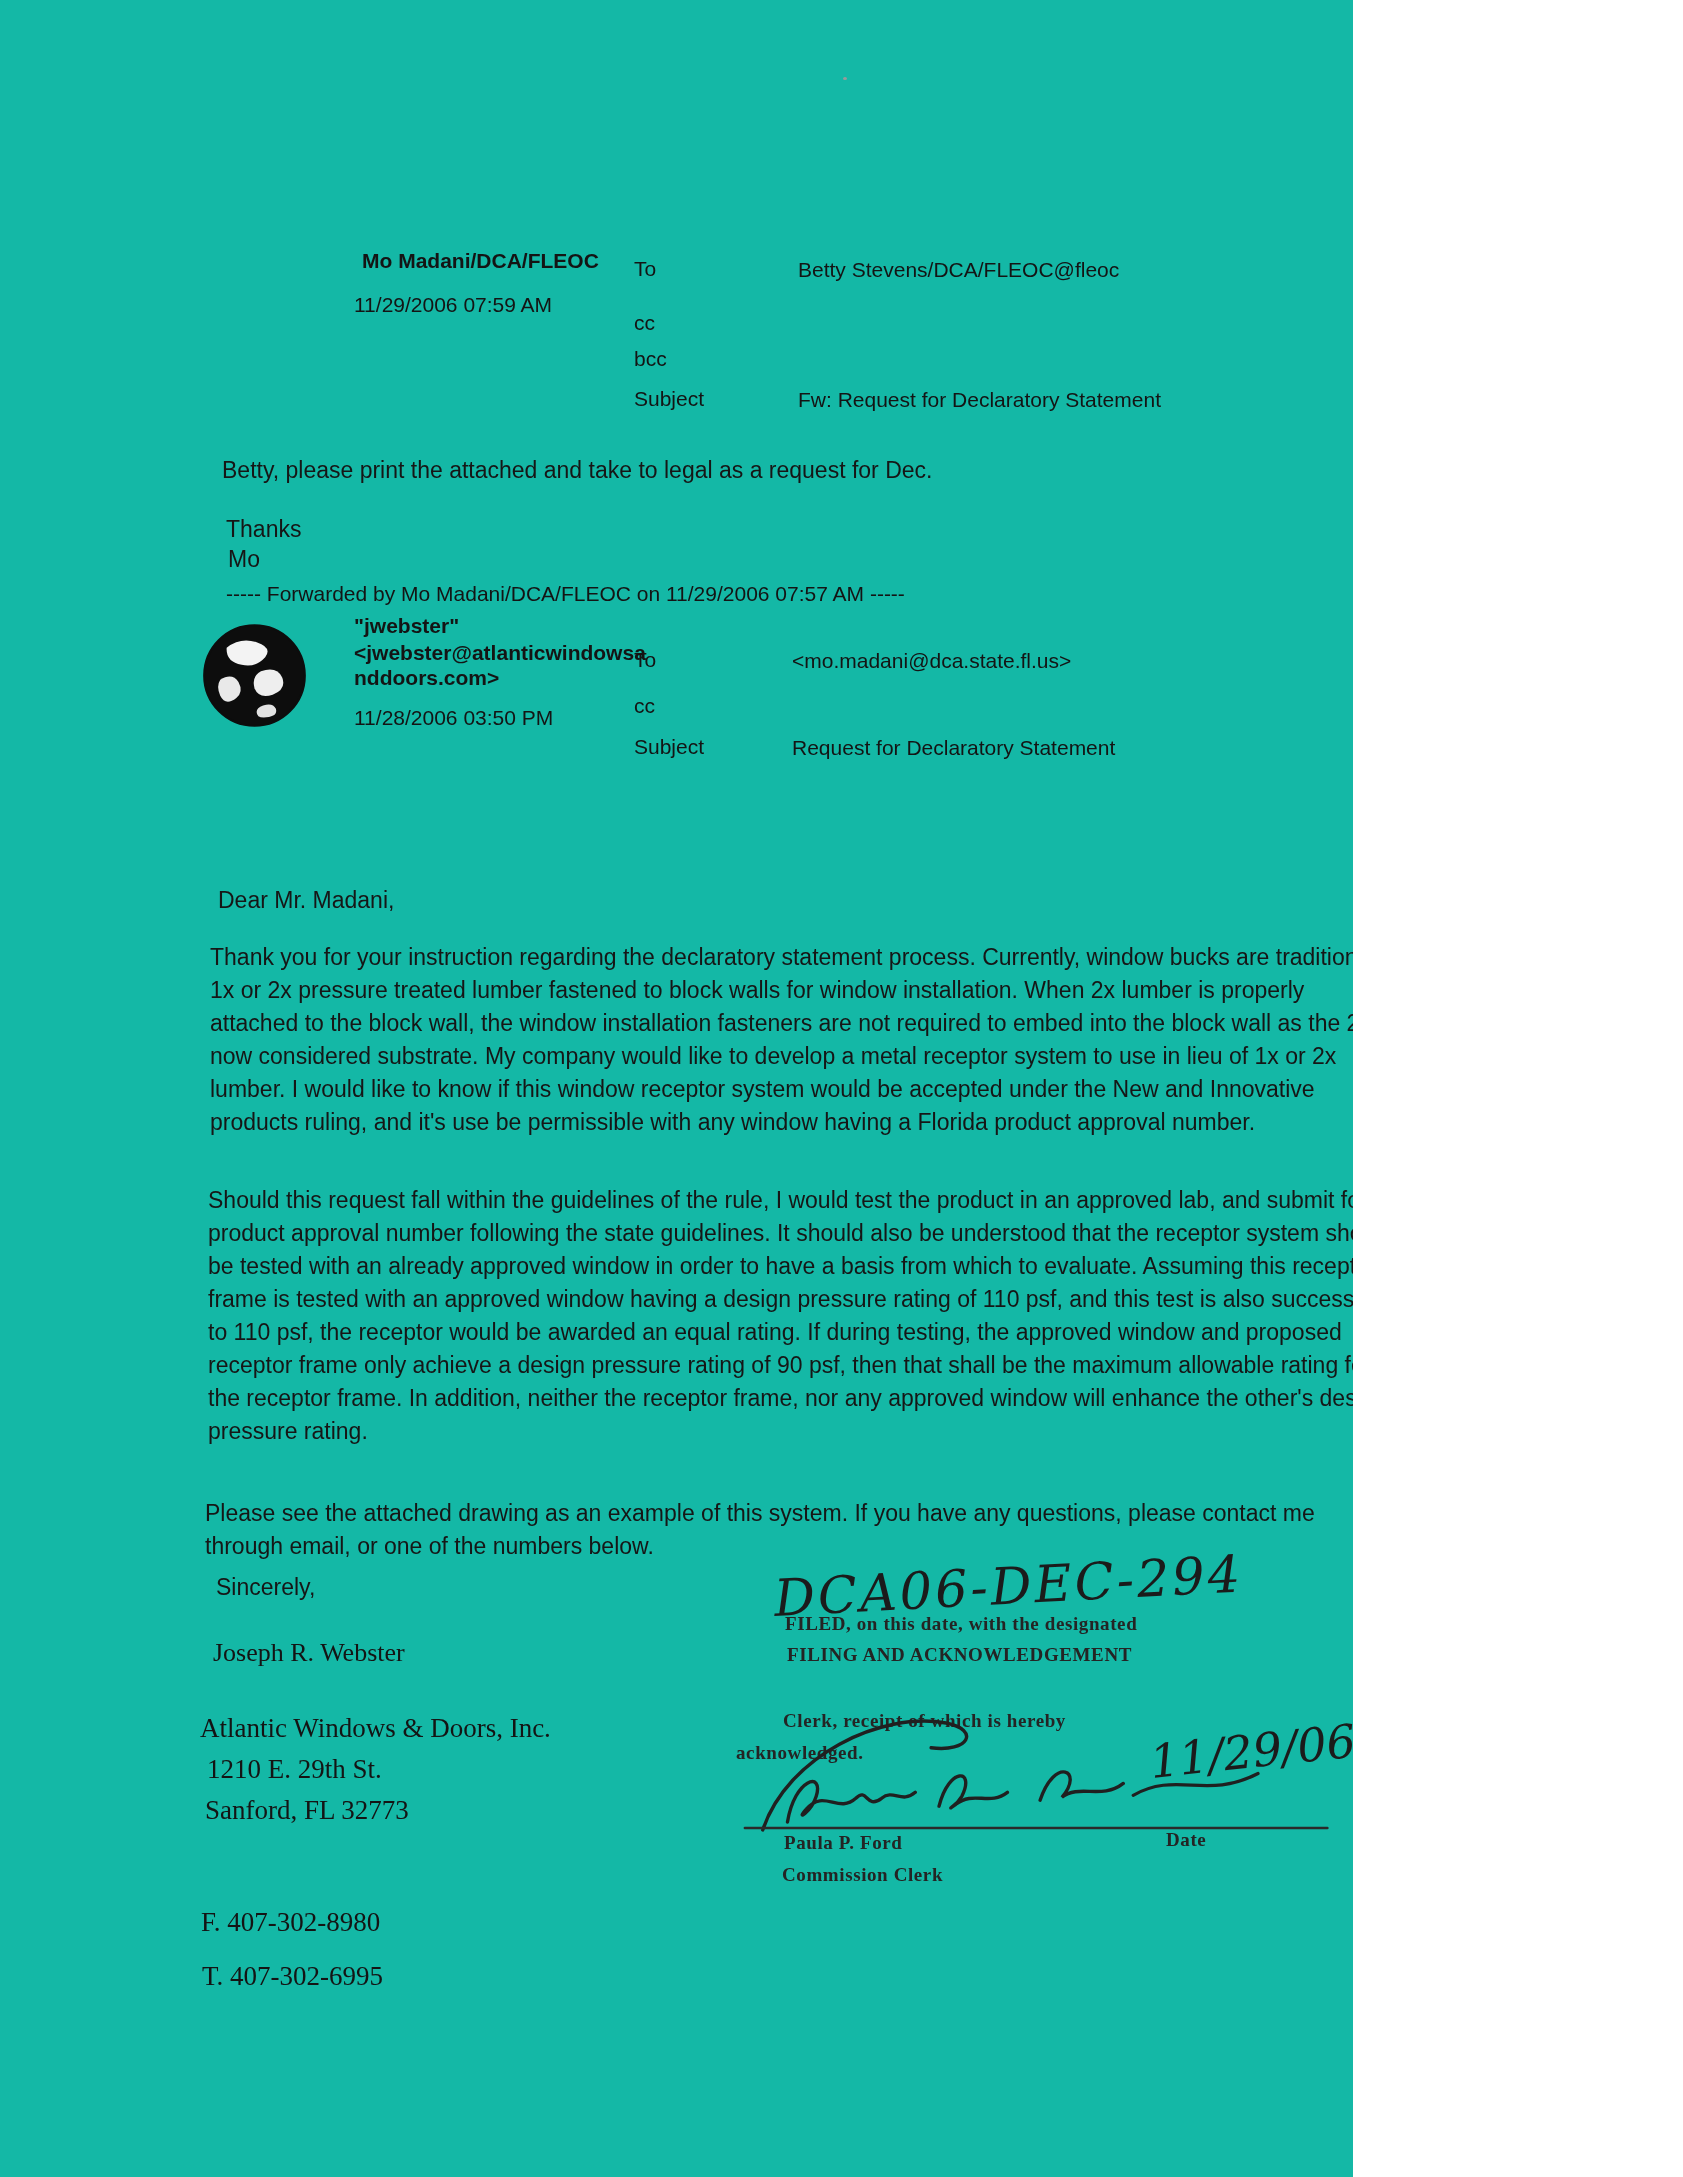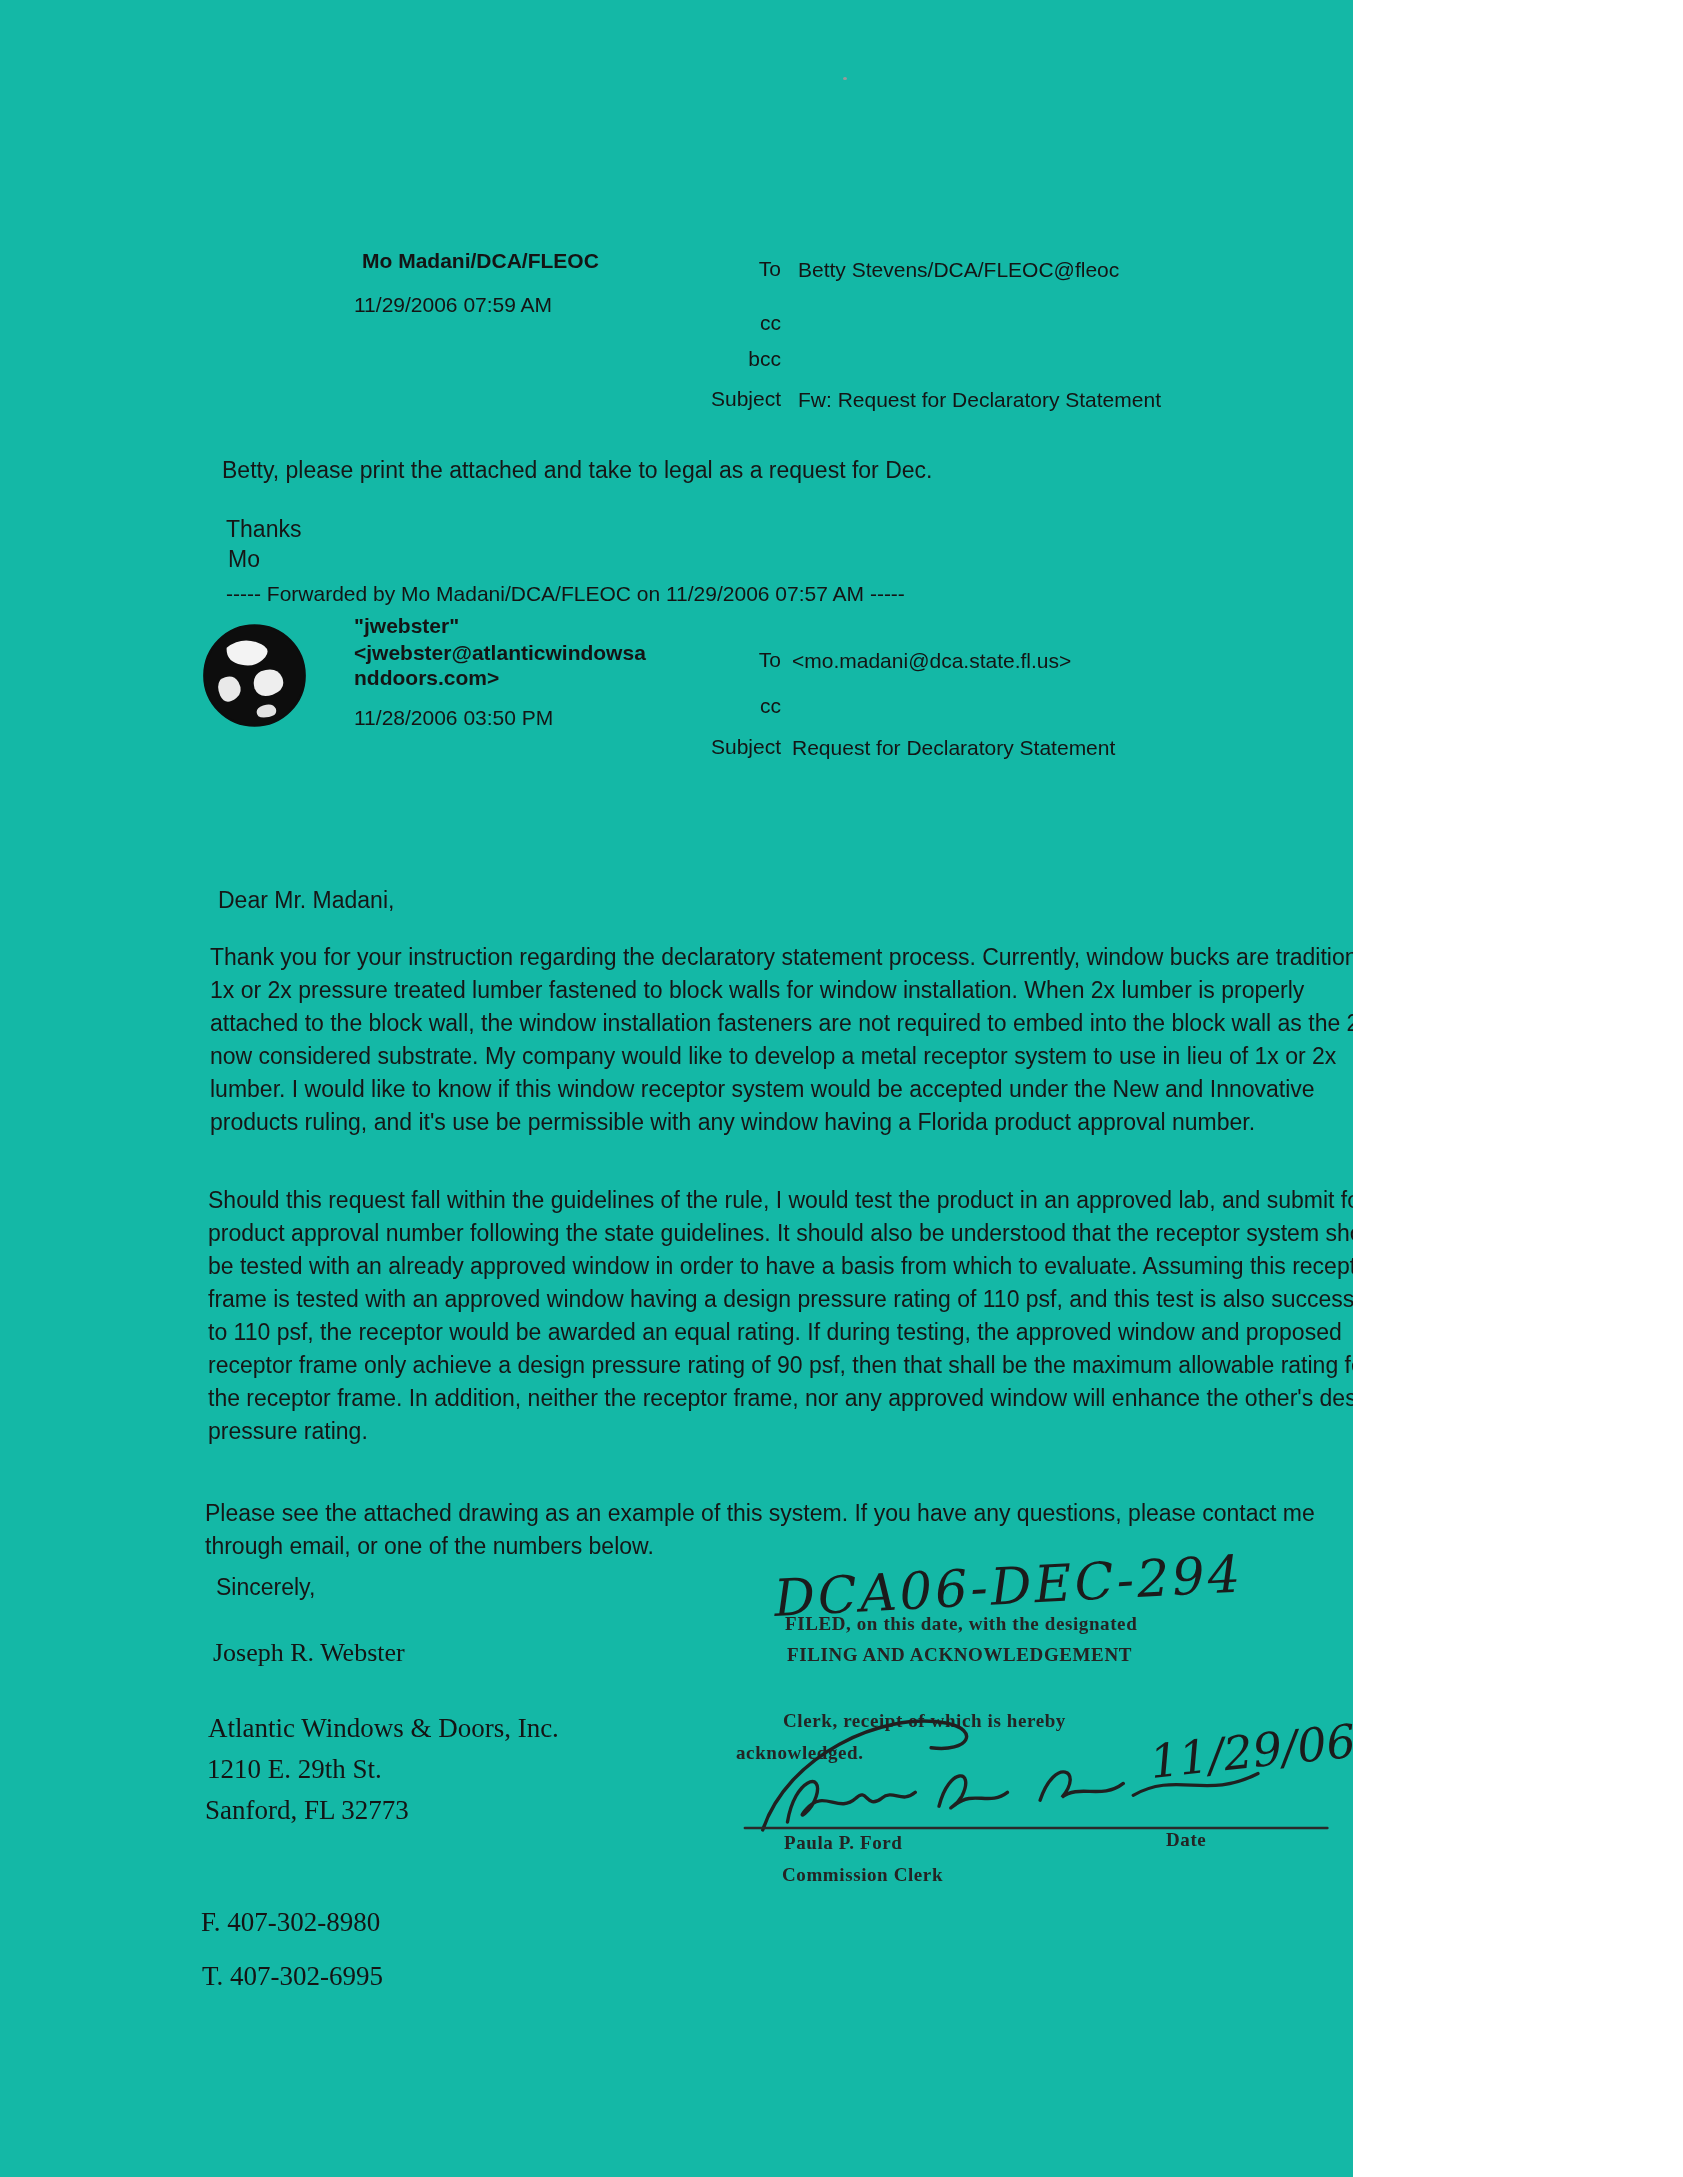--- a/index.html
+++ b/index.html
@@ -4,21 +4,21 @@
 <style>
   * { margin:0; padding:0; box-sizing:border-box; }
   html,body { background:#ffffff; }
   .page {
     position:relative; width:1353px; height:2177px; background:#14b8a6;
     font-family:"Liberation Sans", sans-serif; color:#1c1c1c; overflow:hidden;
   }
   .abs { position:absolute; white-space:nowrap; }
   .hdr  { font-size:21px; color:#141414; }
   .b    { font-weight:bold; }
-  .label-box { width:147px; text-align:right; }
+  .label-box { width:147px; text-align:left; }
   .bodytxt { font-size:23px; color:#161616; }
   .para { white-space:normal; width:1188px; font-size:23px; line-height:33px; color:#161616; }
   .serif { font-family:"Liberation Serif", serif; color:#141414; }
   .sigblock { font-size:26px; }
   .addr { font-size:27px; }
   .stamp { font-family:Liberation Serif, serif; font-weight:700; font-size:19px; color:#242424; letter-spacing:0.6px; }
   .hand { font-family:"DejaVu Serif", serif; font-style:italic; color:#1b1b1b; }
   .case-number { font-size:51px; letter-spacing:3px; transform:rotate(-3deg); transform-origin:left center; }
   .hand-date { font-size:46px; transform:rotate(-6deg); transform-origin:left center; }
   .speck { position:absolute; border-radius:50%; background:#9a9a9a; }
@@ -75,21 +75,21 @@
 
   <div class="abs bodytxt" style="left:218px;top:887px;">Dear Mr. Madani,</div>
 
   <div class="abs para" style="left:210px;top:941px;">Thank you for your instruction regarding the declaratory statement process.  Currently, window bucks are traditionally 1x or 2x pressure treated lumber fastened to block walls for window installation.  When 2x lumber is properly attached to the block wall, the window installation fasteners are not required to embed into the block wall as the 2x is now considered substrate.  My company would like to develop a metal receptor system to use in lieu of 1x or 2x lumber.  I would like to know if this window receptor system would be accepted under the New and Innovative products ruling, and it's use be permissible with any window having a Florida product approval number.</div>
   <div class="abs para" style="left:208px;top:1184px;">Should this request fall within the guidelines of the rule, I would test the product in an approved lab, and submit for a product approval number following the state guidelines.  It should also be understood that the receptor system should be tested with an already approved window in order to have a basis from which to evaluate.  Assuming this receptor frame is tested with an approved window having a design pressure rating of 110 psf, and this test is also successful to 110 psf, the receptor would be awarded an equal rating.  If during testing, the approved window and proposed receptor frame only achieve a design pressure rating of 90 psf, then that shall be the maximum allowable rating for the receptor frame.  In addition, neither the receptor frame, nor any approved window will enhance the other's design pressure rating.</div>
   <div class="abs para" style="left:205px;top:1497px;">Please see the attached drawing as an example of this system.  If you have any questions, please contact me through email, or one of the numbers below.</div>
 
   <div class="abs bodytxt" style="left:216px;top:1574px;">Sincerely,</div>
 
   <div class="abs serif sigblock" style="left:213px;top:1638px;">Joseph R. Webster</div>
-  <div class="abs serif addr" style="left:208px;top:1713px;">Atlantic Windows &amp; Doors, Inc.</div>
+  <div class="abs serif addr" style="left:200px;top:1713px;">Atlantic Windows &amp; Doors, Inc.</div>
   <div class="abs serif addr" style="left:207px;top:1754px;">1210 E. 29th St.</div>
   <div class="abs serif addr" style="left:205px;top:1795px;">Sanford, FL 32773</div>
   <div class="abs serif addr" style="left:202px;top:1961px;">T. 407-302-6995</div>
   <div class="abs serif addr" style="left:201px;top:1907px;">F. 407-302-8980</div>
 
   <div class="abs hand case-number" style="left:774px;top:1569px;">DCA06-DEC-294</div>
 
   <div class="abs stamp" style="left:787px;top:1644px;">FILING AND ACKNOWLEDGEMENT</div>
   <div class="abs stamp" style="left:785px;top:1613px;">FILED, on this date, with the designated</div>
   <div class="abs stamp" style="left:783px;top:1710px;">Clerk, receipt of which is hereby</div>

